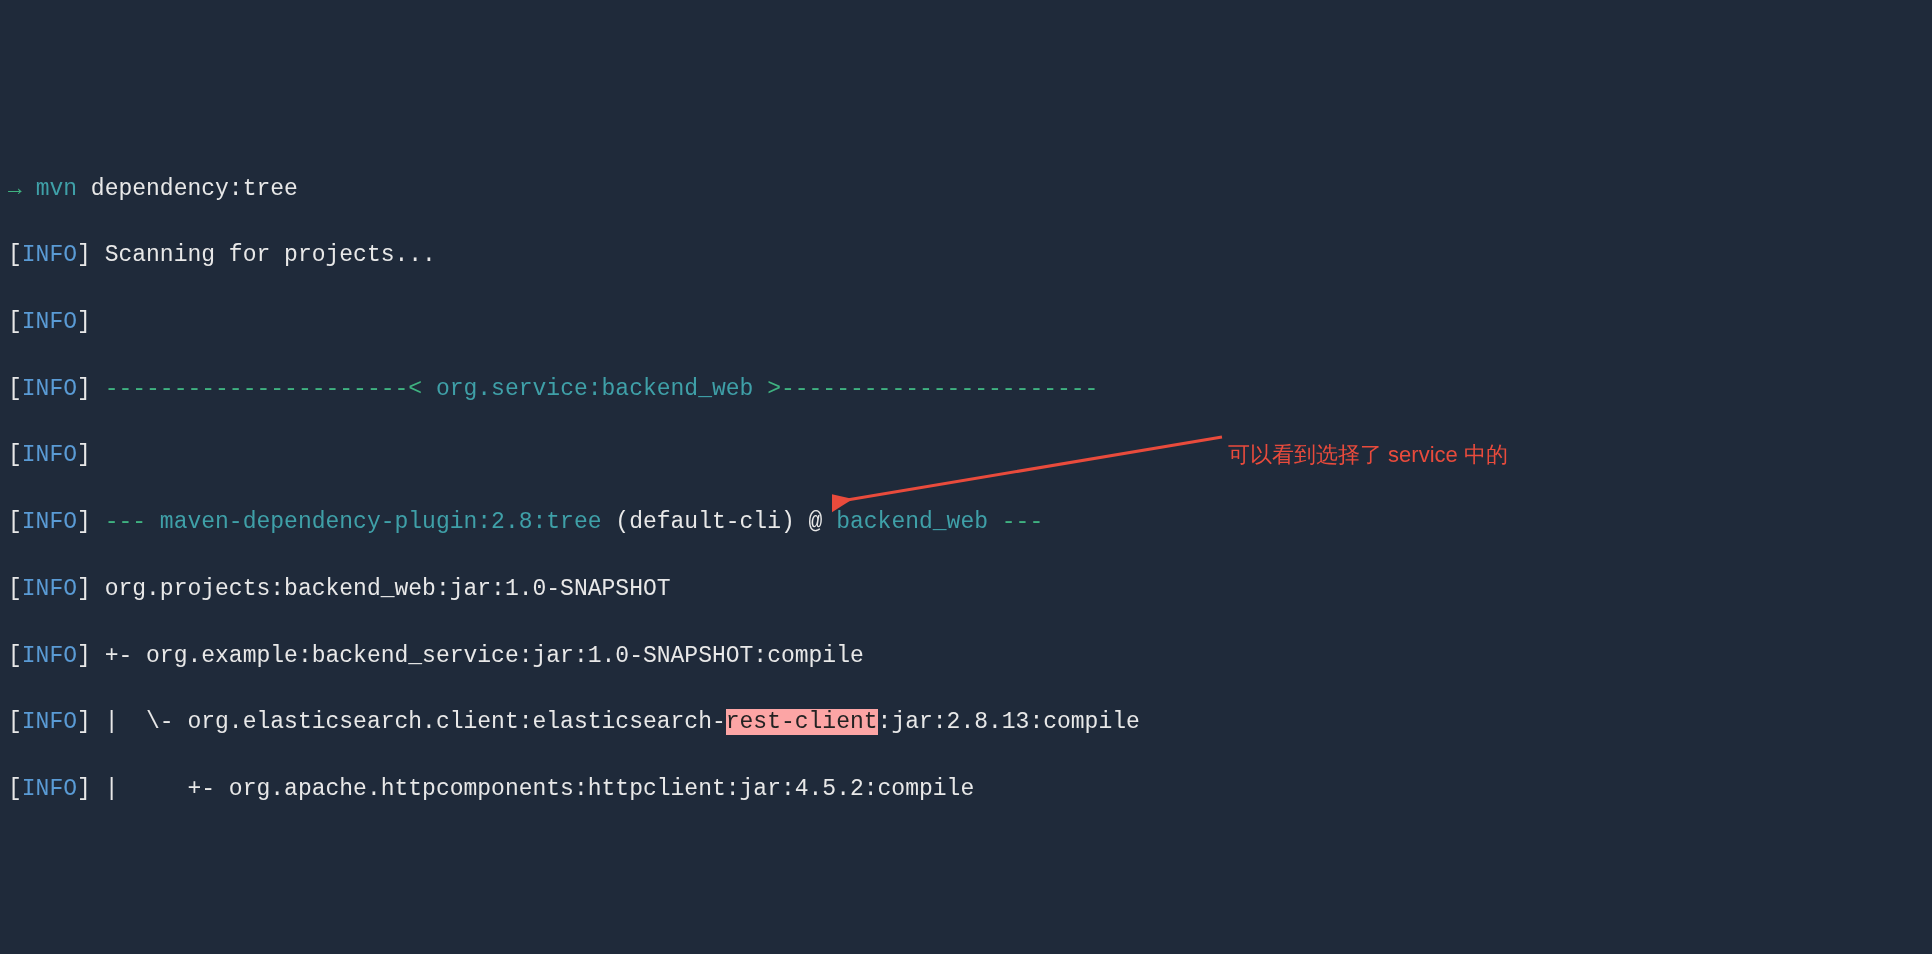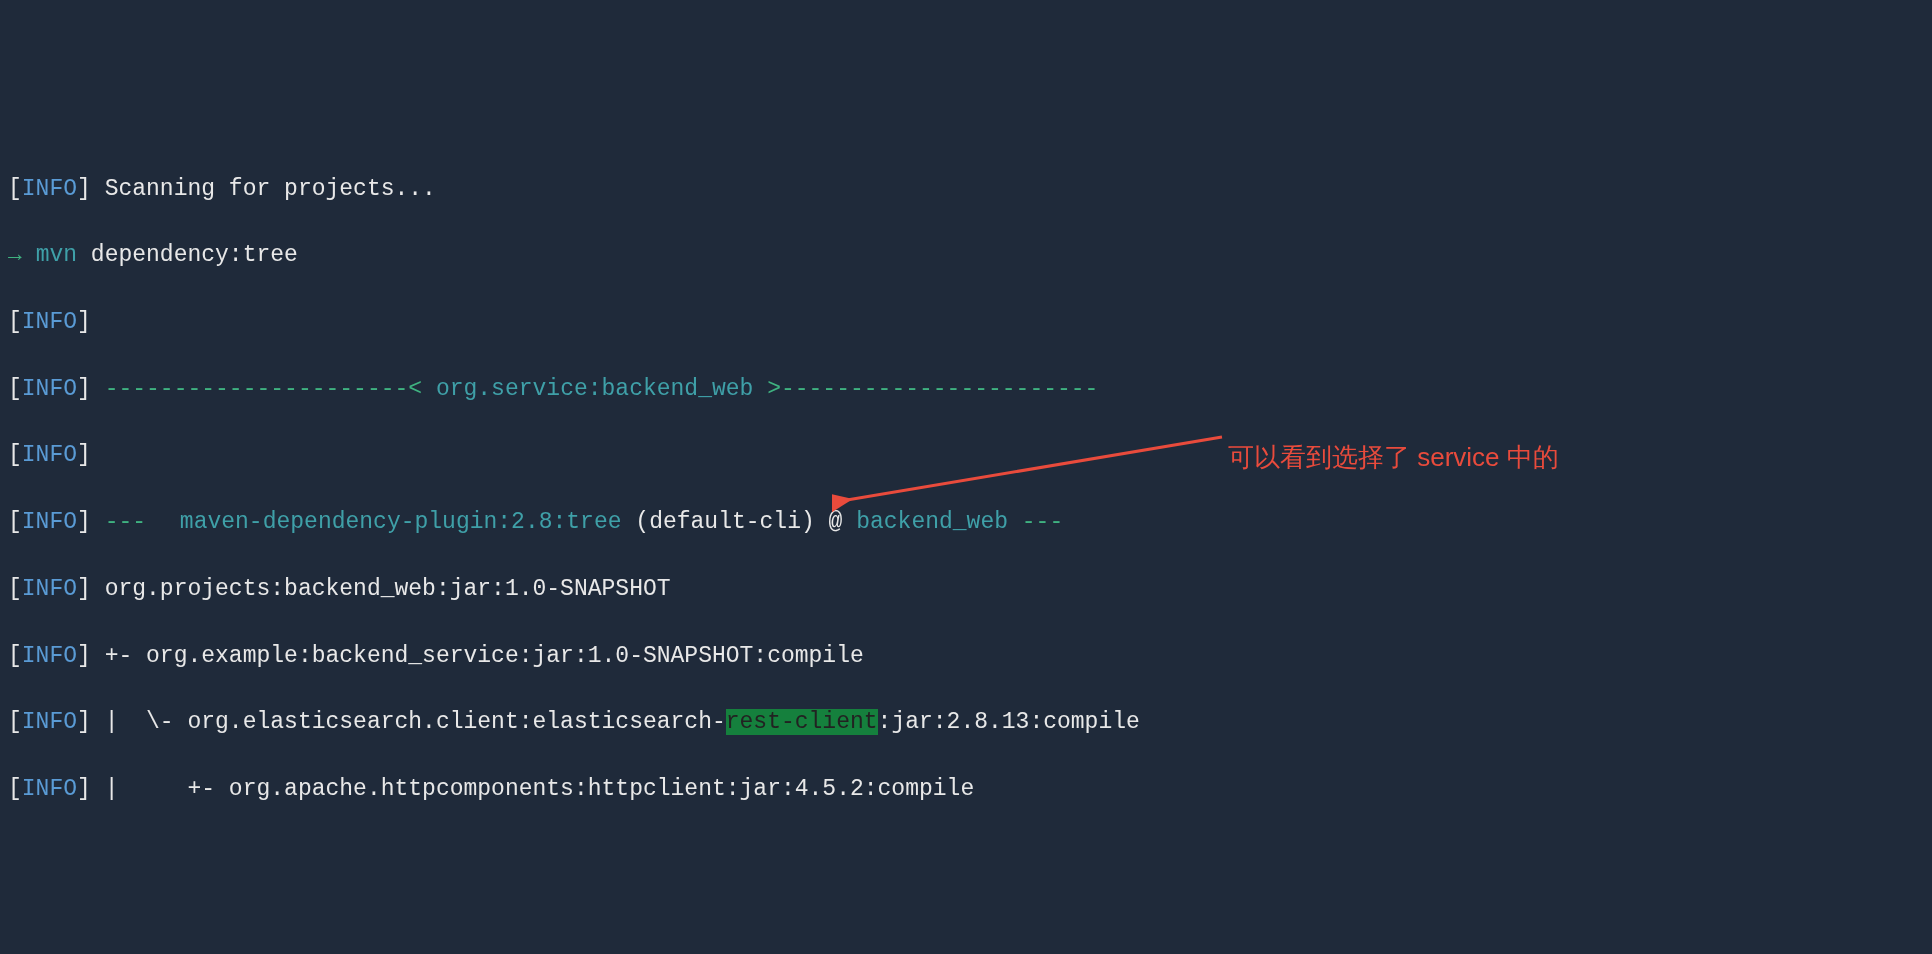--- a/index.html
+++ b/index.html
@@ -15,47 +15,47 @@
     overflow: hidden;
     white-space: pre;
   }
   .arrow { color: #3fb280; }
   .cmd { color: #3fa0a8; }
   .args { color: #e8e8e8; }
   .br { color: #e8e8e8; }
   .info { color: #5a9bd5; }
   .dash { color: #3fb280; }
   .proj { color: #3fa0a8; }
-  .plugin { color: #3fa0a8; margin-left: 20px; }
+  .plugin { color: #3fa0a8; }
   .at-proj { color: #3fa0a8; }
-  .hl { background: #15803d; color: #222; }
+  .hl { background: #fca5a5; color: #222; }
   .annotation {
     position: absolute;
     color: #e94b3c;
     font-family: sans-serif;
-    font-size: 26px;
+    font-size: 22px;
   }
   .annot-text { top: 300px; left: 1220px; }
   .arrow-svg {
     position: absolute;
     top: 286px;
     left: 824px;
     pointer-events: none;
   }
   .line { display: block; }
   .terminal { position: relative; }
 </style>
 </head>
 <body>
 
 
 
 <div class="terminal">
+<span class="line"><span class="arrow">→</span> <span class="cmd">mvn</span><span class="args"> dependency:tree</span></span>
 <span class="line"><span class="br">[</span><span class="info">INFO</span><span class="br">]</span><span> Scanning for projects...</span></span>
-<span class="line"><span class="arrow">→</span> <span class="cmd">mvn</span><span class="args"> dependency:tree</span></span>
 <span class="line"><span class="br">[</span><span class="info">INFO</span><span class="br">]</span></span>
 <span class="line"><span class="br">[</span><span class="info">INFO</span><span class="br">]</span><span class="dash"> ----------------------&lt; </span><span class="proj">org.service:backend_web</span><span class="dash"> &gt;-----------------------</span></span>
 <span class="line"><span class="br">[</span><span class="info">INFO</span><span class="br">]</span></span>
 <span class="line"><span class="br">[</span><span class="info">INFO</span><span class="br">]</span><span class="dash"> --- </span><span class="plugin">maven-dependency-plugin:2.8:tree</span><span> (default-cli) @ </span><span class="at-proj">backend_web</span><span class="dash"> ---</span></span>
 <span class="line"><span class="br">[</span><span class="info">INFO</span><span class="br">]</span><span> org.projects:backend_web:jar:1.0-SNAPSHOT</span></span>
 <span class="line"><span class="br">[</span><span class="info">INFO</span><span class="br">]</span><span> +- org.example:backend_service:jar:1.0-SNAPSHOT:compile</span></span>
 <span class="line"><span class="br">[</span><span class="info">INFO</span><span class="br">]</span><span> |  \- org.elasticsearch.client:elasticsearch-</span><span class="hl">rest-client</span><span>:jar:2.8.13:compile</span></span>
 <span class="line"><span class="br">[</span><span class="info">INFO</span><span class="br">]</span><span> |     +- org.apache.httpcomponents:httpclient:jar:4.5.2:compile</span></span>
 
 

